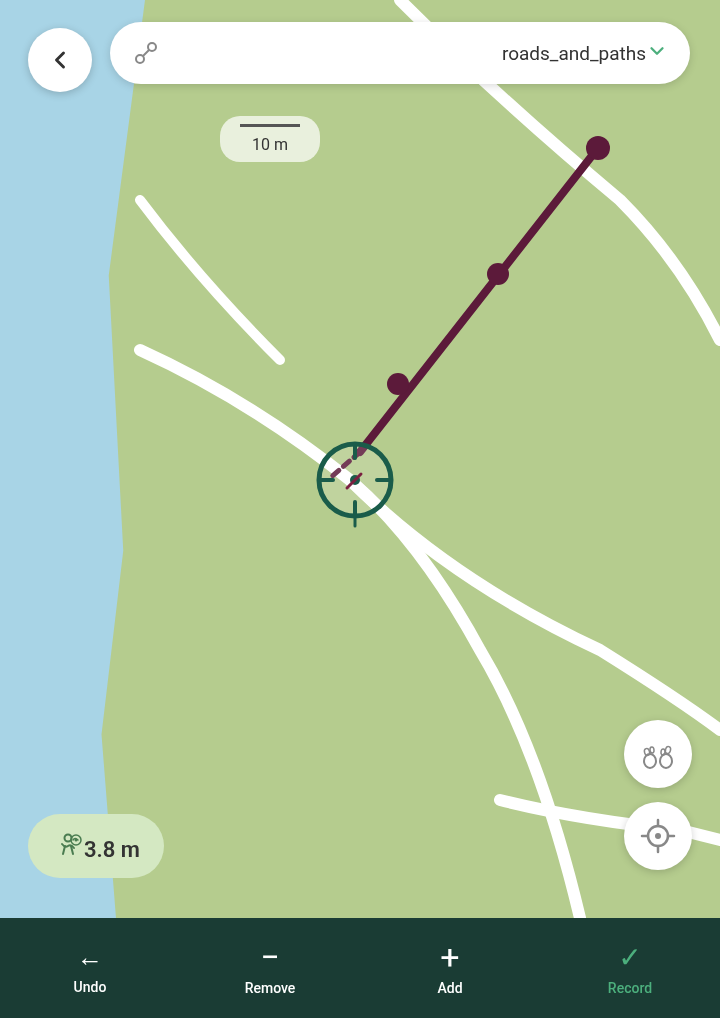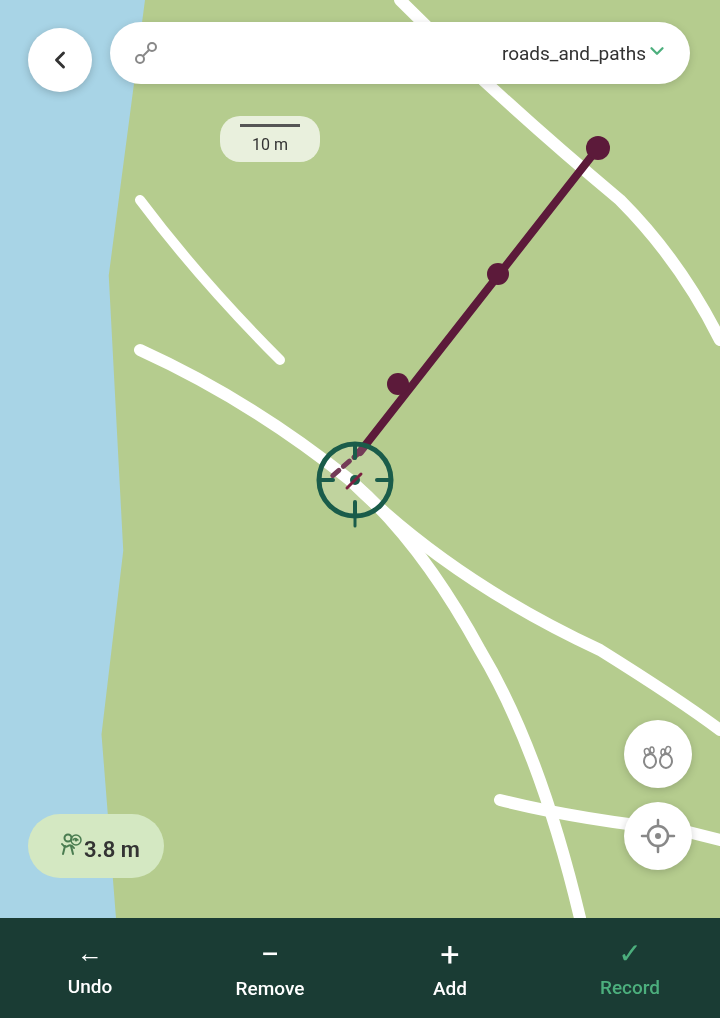--- a/index.html
+++ b/index.html
@@ -61,21 +61,21 @@
       cursor: pointer;
       min-width: 120px;
     }
 
     .toolbar-icon {
       font-size: 28px;
       color: #ffffff;
     }
 
     .toolbar-label {
-      font-size: 19px;
+      font-size: 14px;
       color: #ffffff;
       font-weight: 500;
     }
 
     .toolbar-label.green {
       color: #4caf7d;
     }
 
     .toolbar-item.record .toolbar-icon {
       color: #4caf7d;

